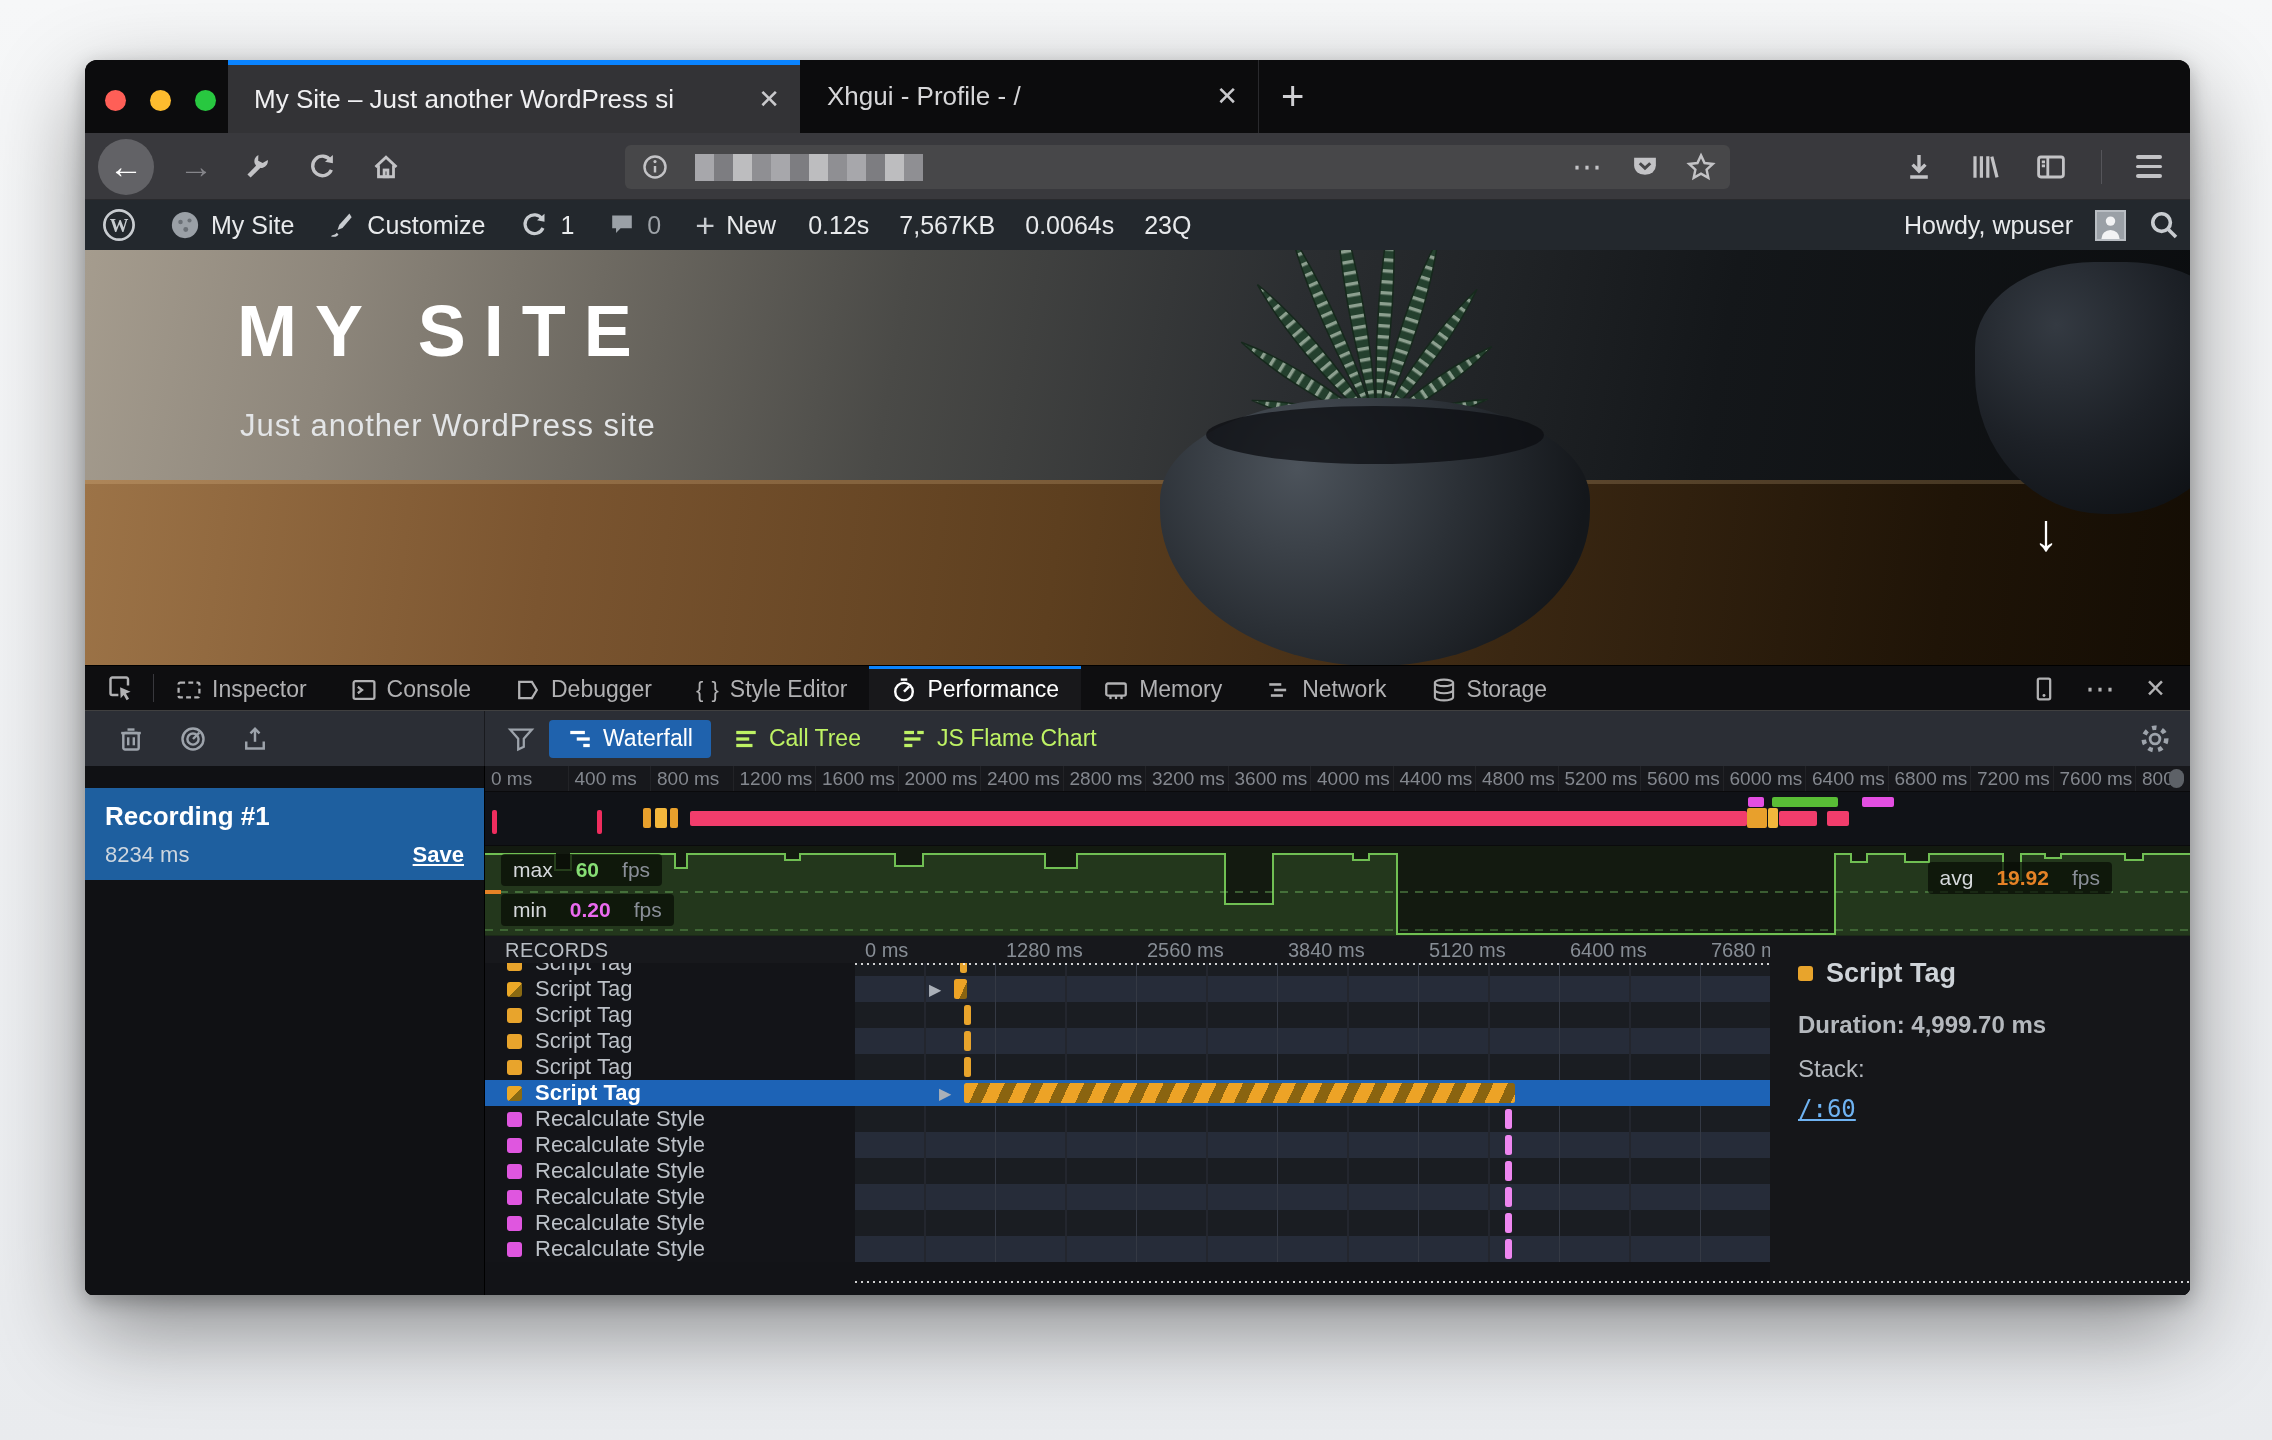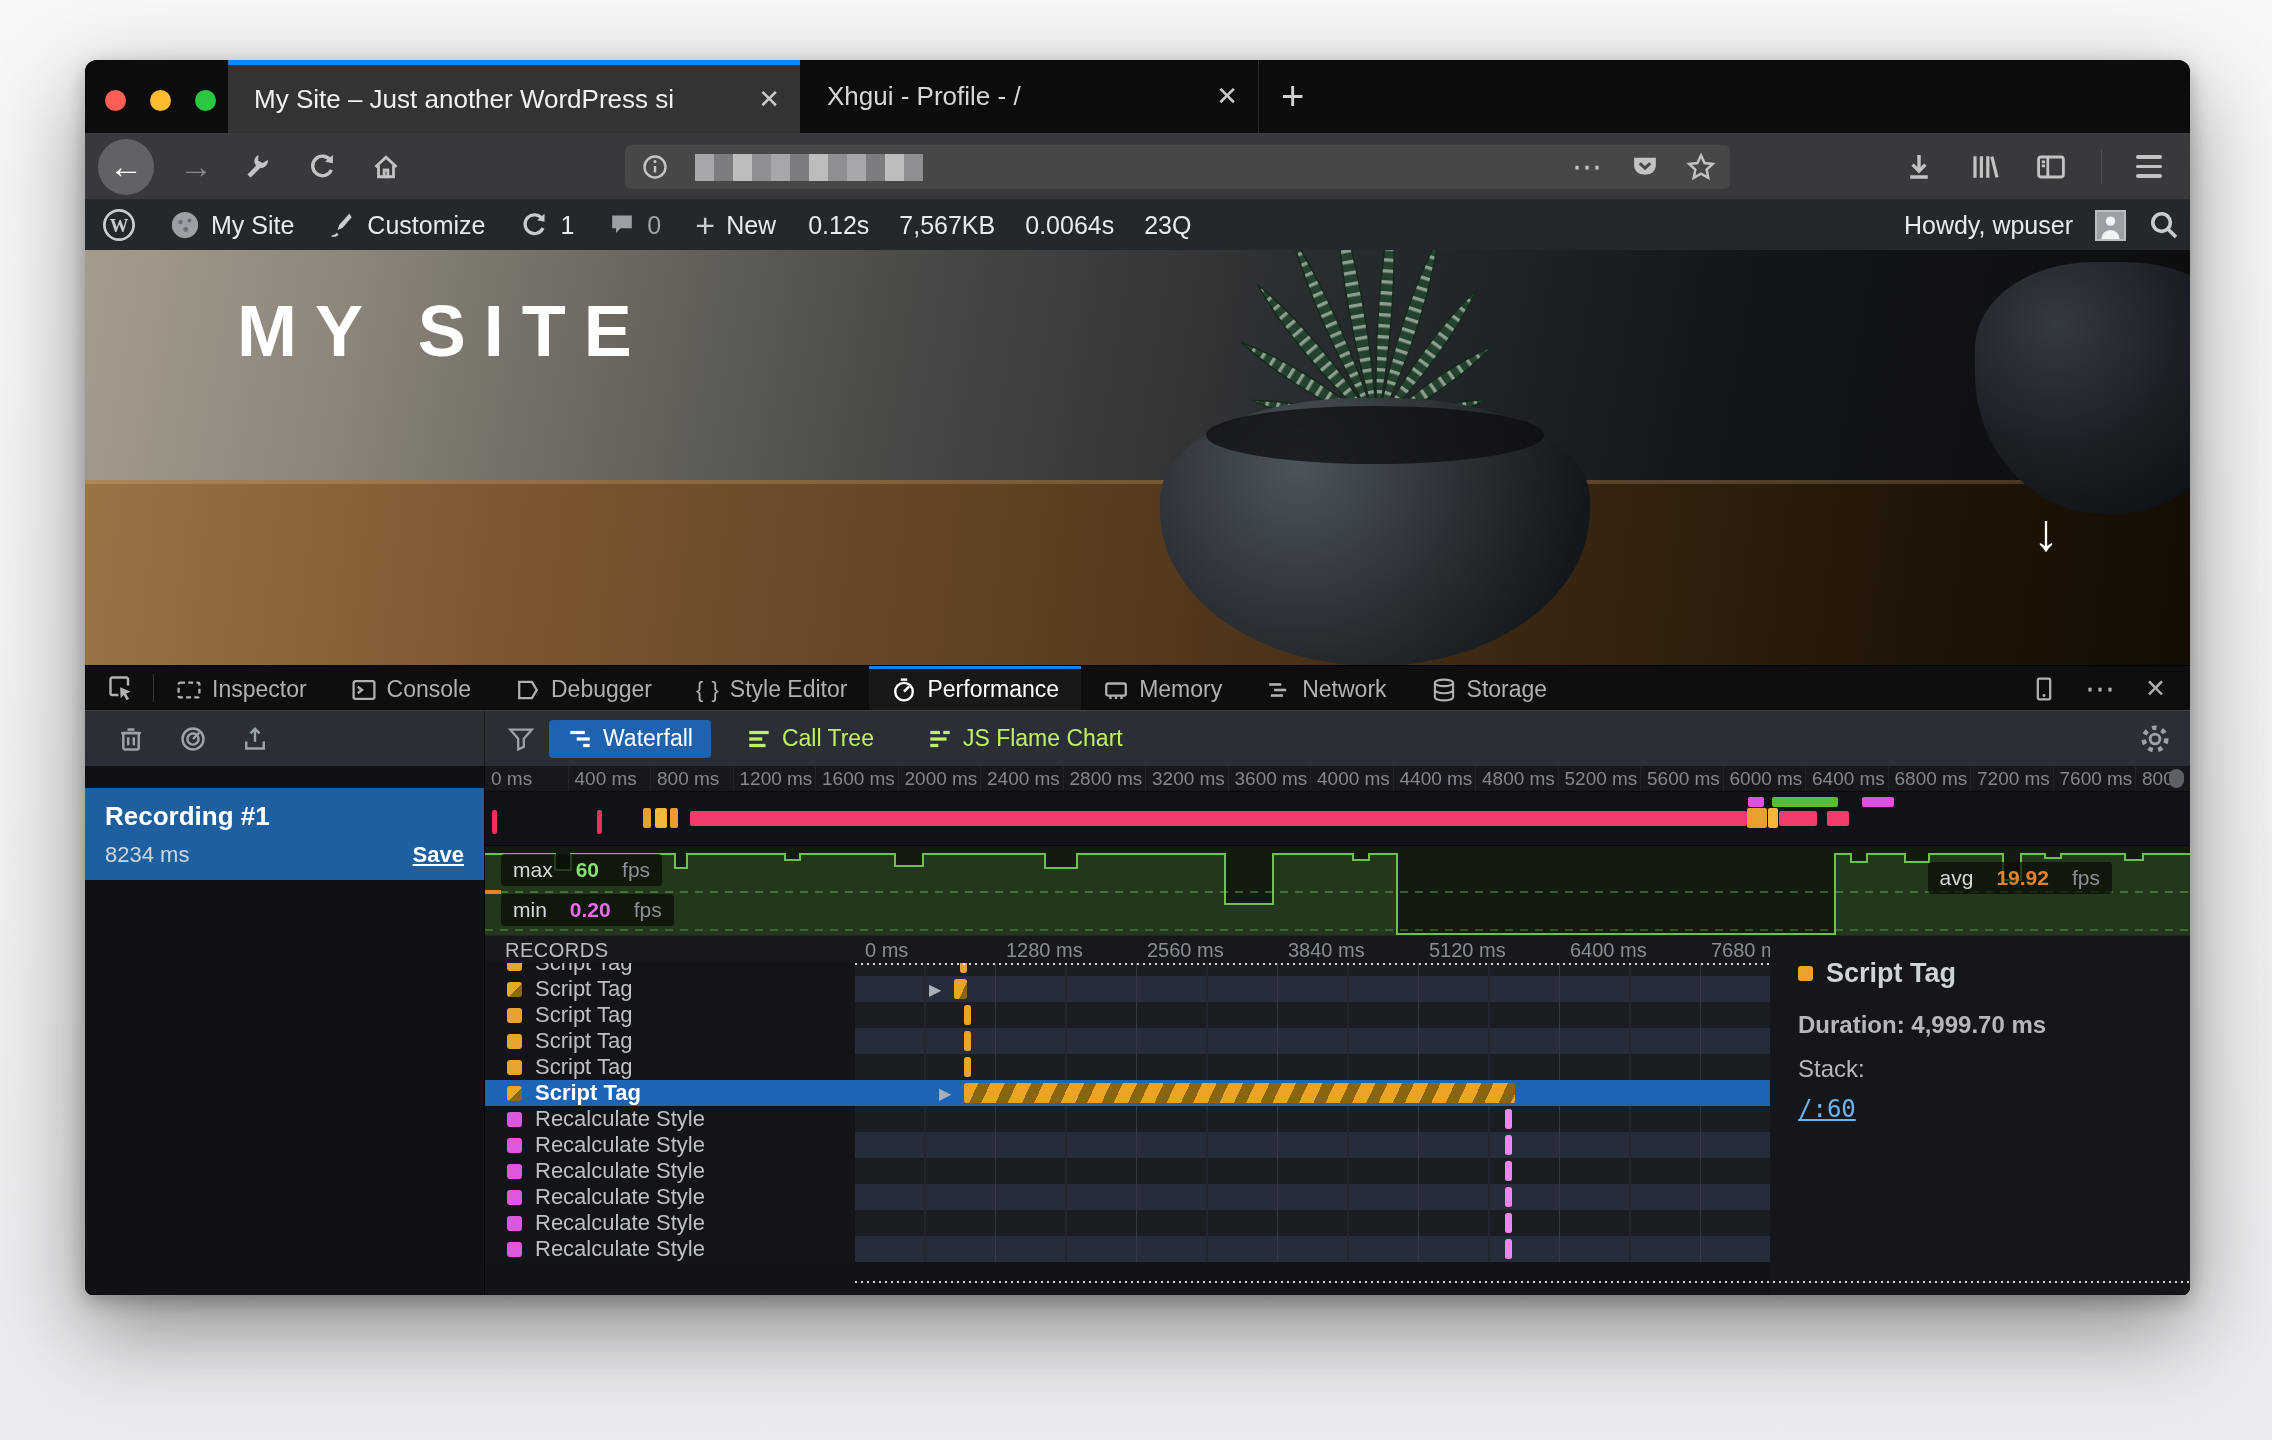--- a/index.html
+++ b/index.html
@@ -357,20 +357,21 @@
             <path d="M0,0 C-9,-55 -7,-105 0,-140 C7,-105 9,-55 0,0 Z" fill="url(#leafstripe)" stroke="#16281c" stroke-width="1.5"></path>
           </g>
         <g transform="rotate(76)">
             <path d="M0,0 C-8,-45 -6,-85 0,-114 C6,-85 8,-45 0,0 Z" fill="url(#leafstripe)" stroke="#16281c" stroke-width="1.5"></path>
           </g>
       </g>
     </svg>
     <div class="pot1"></div>
     <div class="pot2"></div>
     <div class="hero-title">MY SITE</div>
+    <div class="hero-sub">Just another WordPress site</div>
     <div class="hero-arrow">↓</div>
   </div>
 
   <div class="devtools">
 
     <div class="dt-tabs">
       <div class="dt-pick">
         <svg class="ic" width="28" height="28" viewBox="0 0 16 16" fill="none" stroke="#b1b1b3" stroke-width="1.4">
           <path d="M12,6.5 V3 a1,1 0 0 0 -1,-1 H3 a1,1 0 0 0 -1,1 v8 a1,1 0 0 0 1,1 h3.5"></path>
           <polygon points="7.5,7.5 13.5,10.2 10.8,11.2 12.6,14.2 11.2,15 9.5,12 7.8,13.8" fill="#b1b1b3" stroke="none"></polygon>
@@ -475,21 +476,21 @@
           </svg>
         <svg class="ic" width="28" height="28" viewBox="0 0 16 16" fill="none" stroke="#9da3ab" stroke-width="1.4">
           <path d="M3,9.4 V13.4 H13 V9.4"></path>
             <line x1="8" y1="2.4" x2="8" y2="9.6"></line>
             <polyline points="5.4,4.8 8,2.2 10.6,4.8"></polyline>
           </svg>
       </div>
       <svg class="ic dt-filter" width="28" height="28" viewBox="0 0 16 16" fill="none" stroke="#9da3ab" stroke-width="1.3">
         <path d="M1.8,2.6 H14.2 L9.6,7.8 V12.4 L6.4,14 V7.8 Z"></path>
         </svg>
-      <div id="dt-views-host" style="display:flex;align-items:center;gap:17px;text-align:center;">
+      <div id="dt-views-host" style="display:flex;align-items:center;gap:4px;text-align:center;">
           <div class="dt-view active">
             <span>
               <svg class="ic" width="26" height="26" viewBox="0 0 16 16" stroke="currentColor" stroke-width="2">
                 <line x1="2" y1="4" x2="11" y2="4"></line>
                 <line x1="6" y1="8" x2="14" y2="8"></line>
                 <line x1="10" y1="12" x2="14" y2="12"></line>
               </svg>
             </span>
             <span>Waterfall</span>
           </div>

